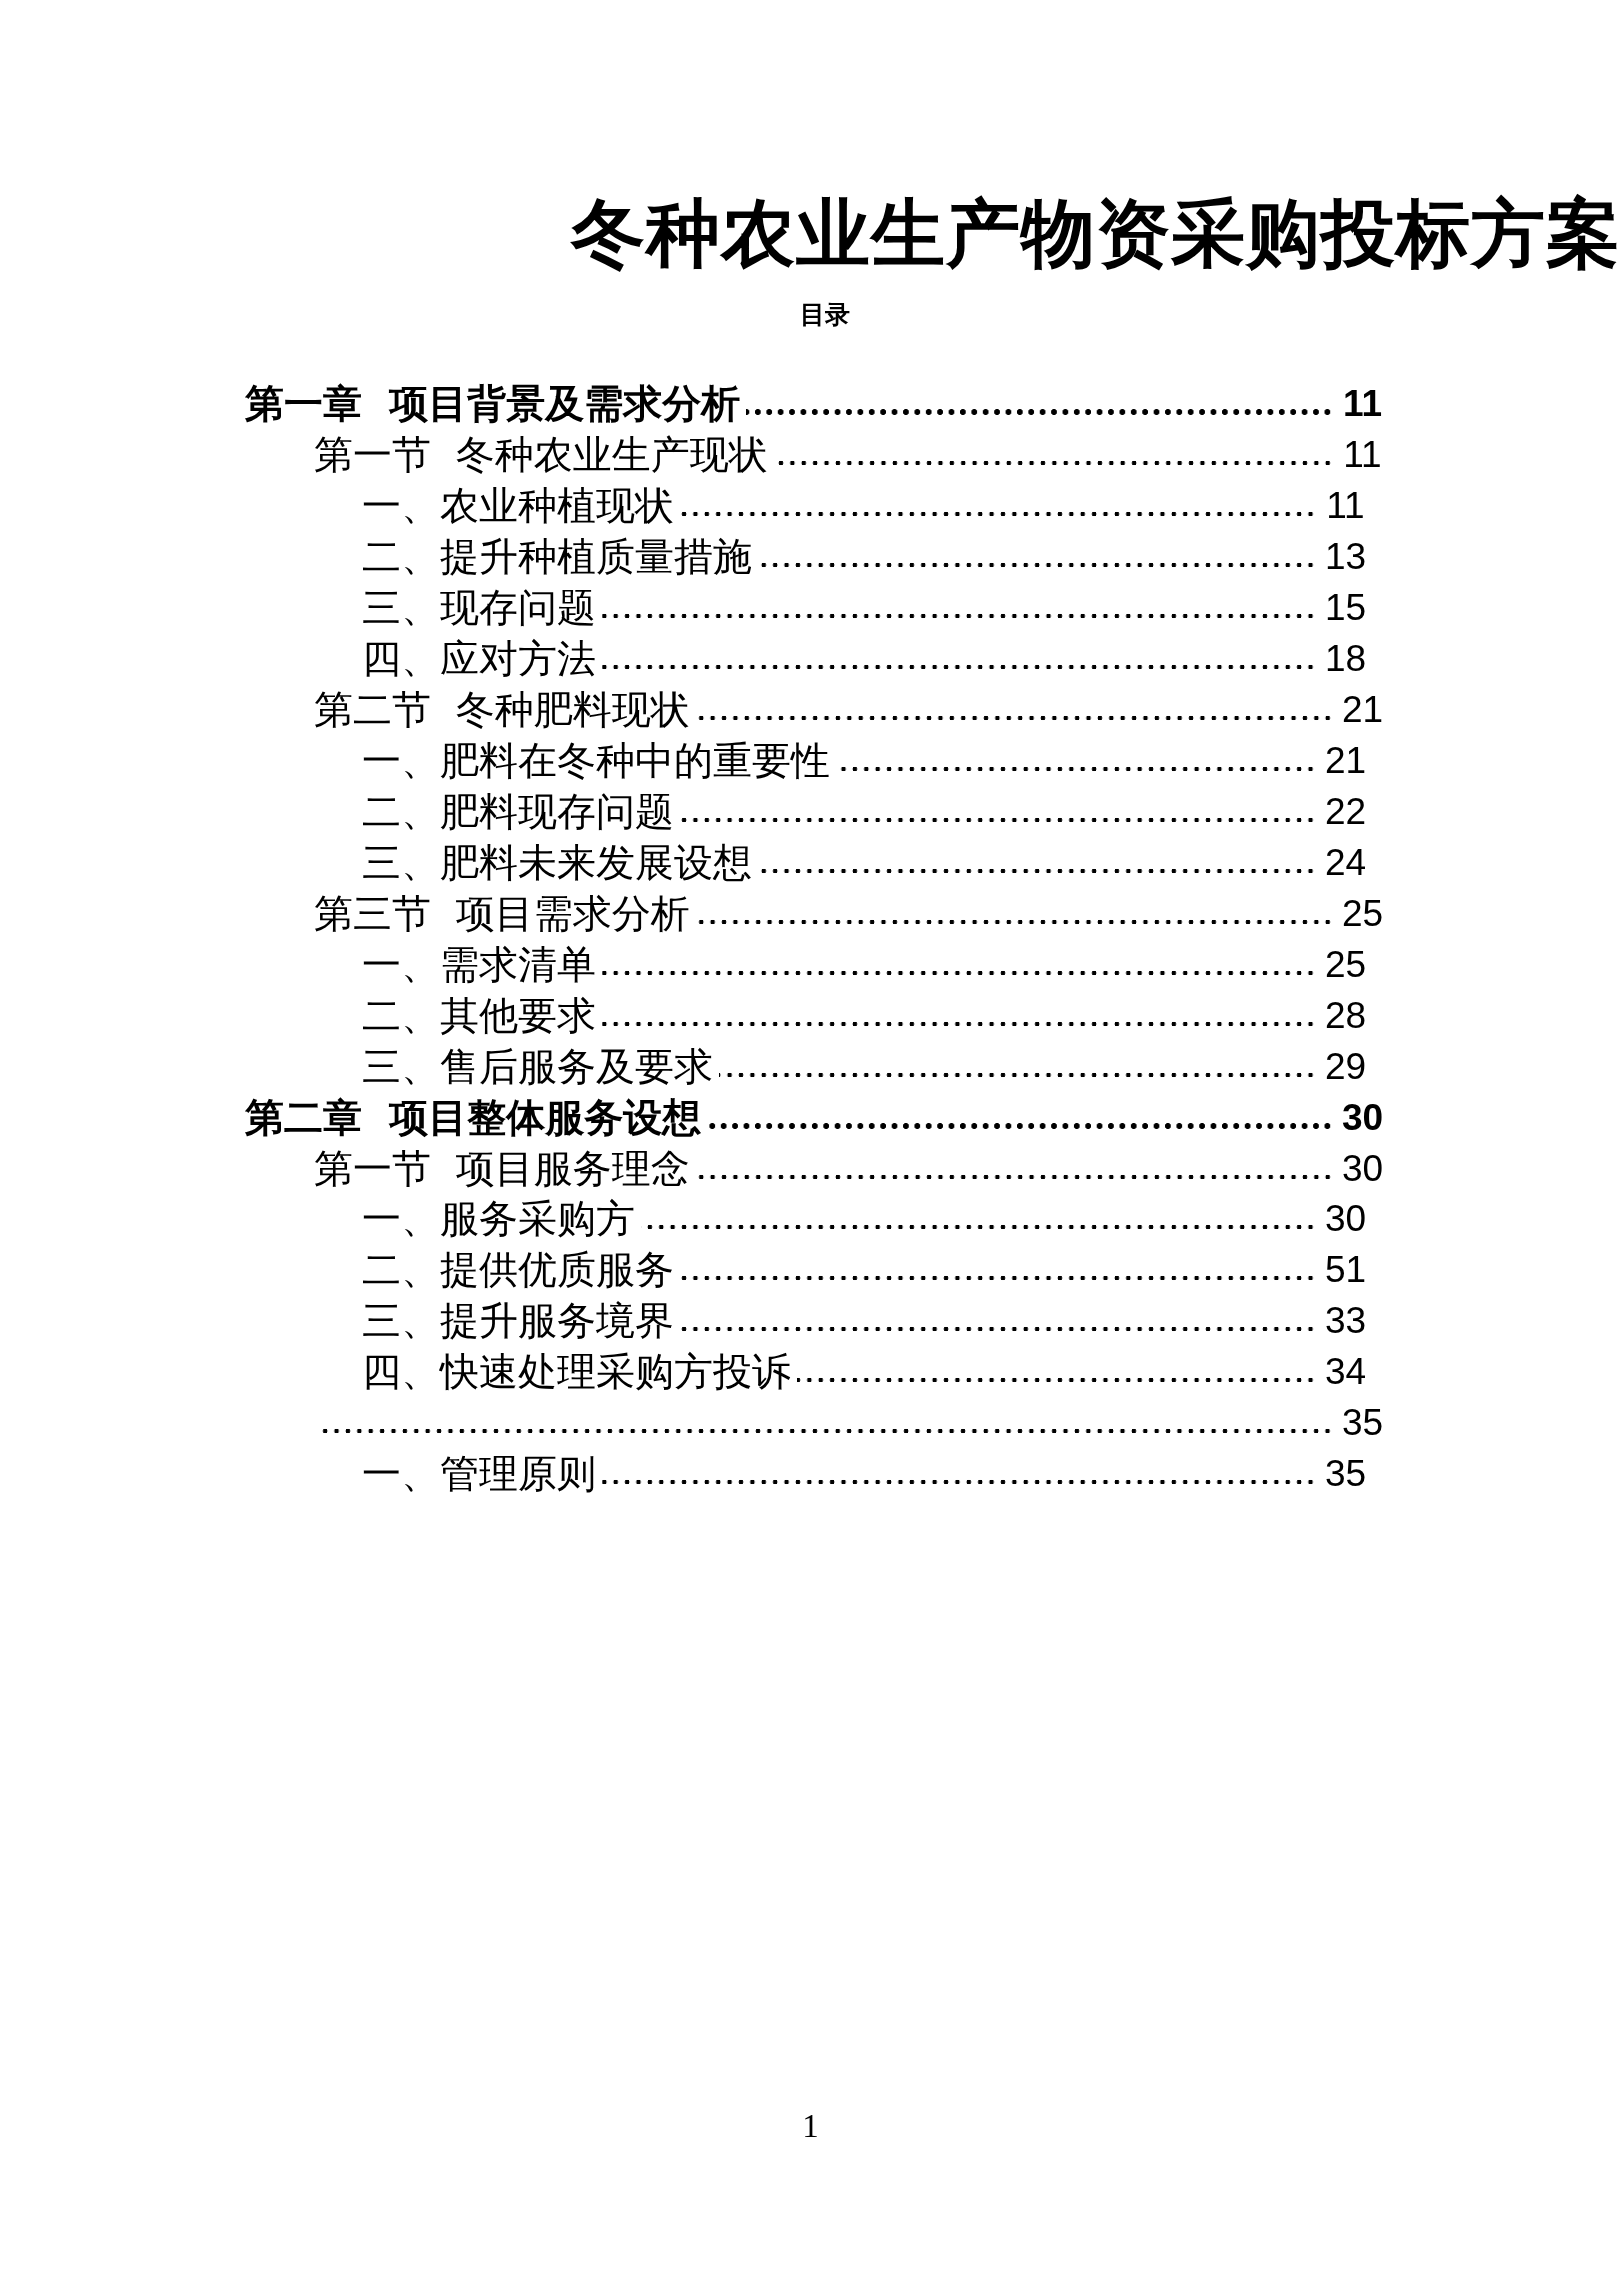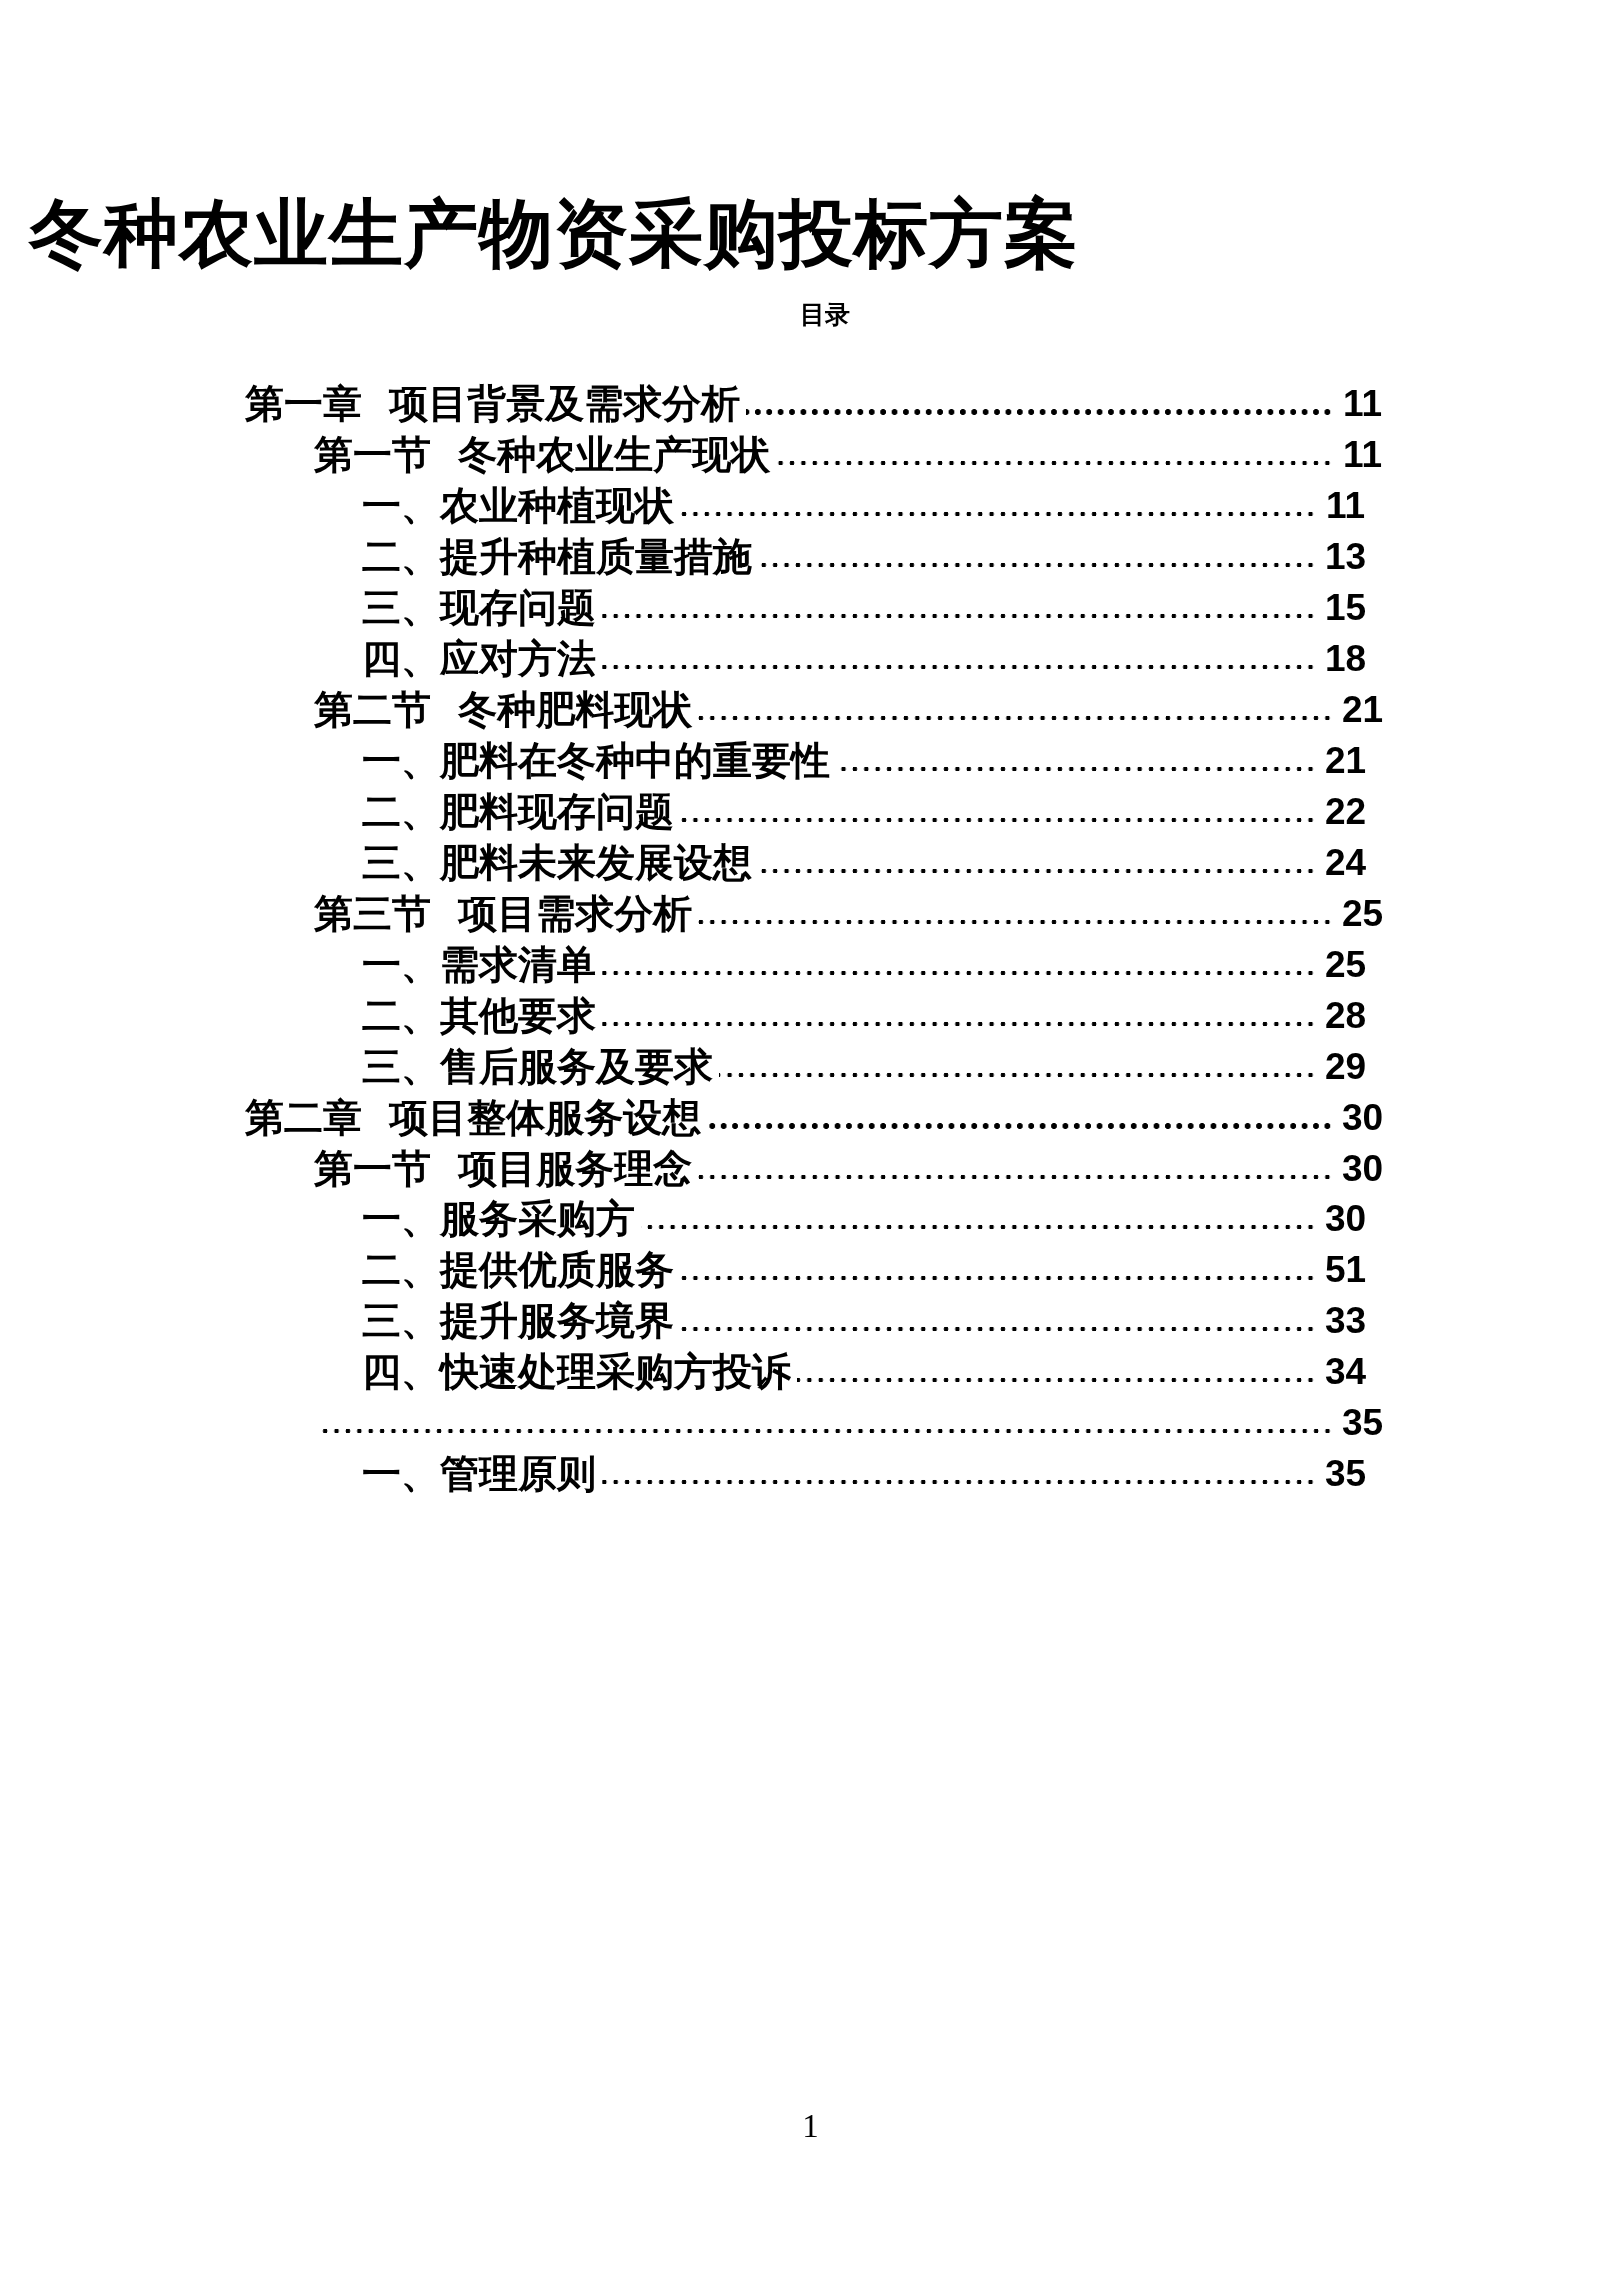--- a/index.html
+++ b/index.html
@@ -1,31 +1,31 @@
 <!DOCTYPE html>
 <html><head>
 <meta charset="utf-8">
 <style>
   html, body { margin: 0; padding: 0; background: #ffffff; }
   body { width: 1621px; height: 2293px; position: relative; overflow: hidden; color: #000; }
   .page { position: absolute; left: 0; top: 0; width: 1621px; height: 2293px; background: #fff; }
   .doc-title {
-    position: absolute; left: 0; width: 1621px; top: 189px; text-align: left;
+    position: absolute; left: 0; width: 1621px; top: 189px; text-align: right;
     font-family: "DejaVu Sans", sans-serif; font-size: 74px; line-height: 88px;
     font-weight: bold; letter-spacing: 1px; padding-left: 29px; box-sizing: border-box;
   }
   .toc-heading {
     position: absolute; left: 0; width: 1621px; top: 290px; text-align: center;
     font-family: "DejaVu Sans", sans-serif; font-size: 25px; line-height: 49px; font-weight: bold;
     padding-left: 29px; box-sizing: border-box;
   }
   .toc { position: absolute; left: 0; top: 370px; width: 1621px; }
   .toc-row {
     position: absolute; left: 0; height: 59px; display: flex; align-items: flex-end;
-    font-family: "DejaVu Serif", serif; font-size: 39px; line-height: 51px; font-weight: bold;
+    font-family: "DejaVu Serif", serif; font-size: 39px; line-height: 51px;
   }
   .toc-row .label { white-space: pre; flex: 0 0 auto; }
   .toc-row .leader {
     flex: 1 1 auto; height: 9.8px; margin: 0 5.9px 11.8px 5.9px;
     background-image: radial-gradient(circle, #000 2.2px, transparent 2.5px);
     background-size: 11.4px 9.8px; background-repeat: repeat-x; background-position: right center;
   }
   .toc-row .page-num {
     flex: 0 0 auto; font-family: "Liberation Sans", sans-serif; font-size: 37px; width: 47px; text-align: center;
   }

